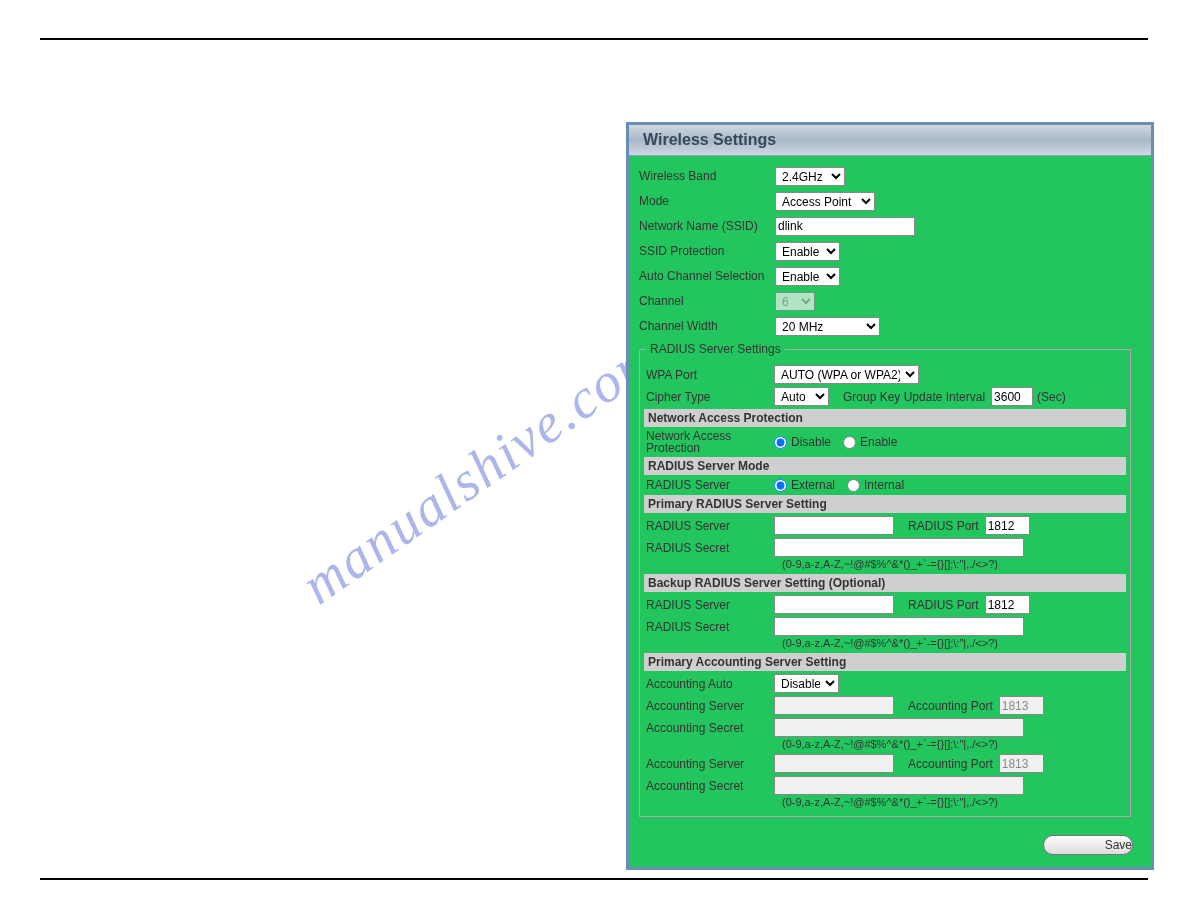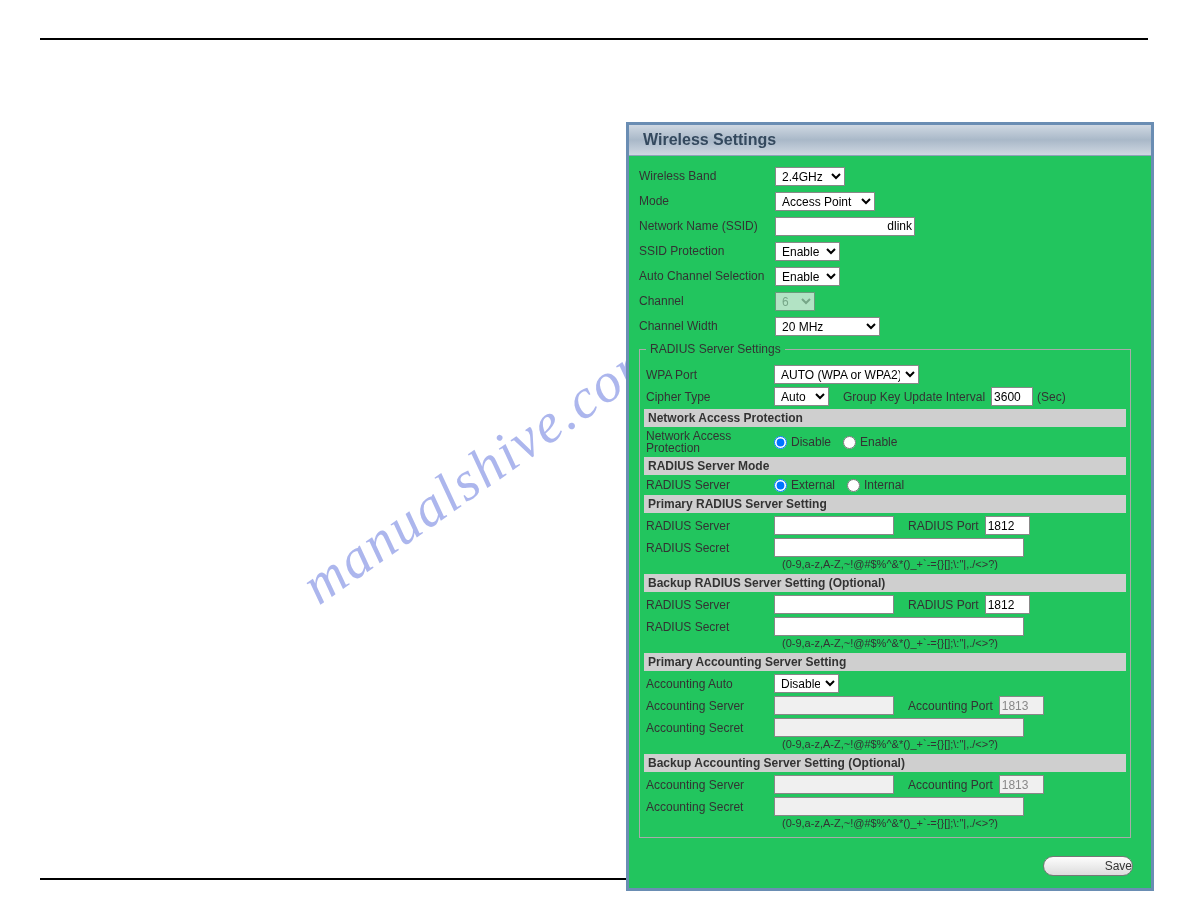--- a/index.html
+++ b/index.html
@@ -115,21 +115,21 @@
 
     <div class="row">
       <span class="lbl">Mode</span>
       <select style="width:100px">
         <option>Access Point</option>
       </select>
     </div>
 
     <div class="row">
       <span class="lbl">Network Name (SSID)</span>
-      <input type="text" style="width: 140px; text-align: right;" value="dlink">
+      <input type="text" style="width: 140px;" value="dlink">
     </div>
 
     <div class="row">
       <span class="lbl">SSID Protection</span>
       <select style="width:65px">
         <option>Enable</option>
       </select>
     </div>
 
     <div class="row">
@@ -238,21 +238,20 @@
         <input type="text" disabled="" style="width: 120px;">
         <span class="inline-label">Accounting Port</span>
         <input type="text" disabled="" style="width: 45px;" value="1813">
       </div>
       <div class="subrow">
         <span class="sublbl">Accounting Secret</span>
         <input type="text" disabled="" style="width: 250px;">
       </div>
       <div class="hint">(0-9,a-z,A-Z,~!@#$%^&amp;*()_+`-={}[];\:"|,./&lt;&gt;?)</div>
 
-      <div class="section-h">Backup Accounting Server Setting (Optional)</div>
       <div class="subrow">
         <span class="sublbl">Accounting Server</span>
         <input type="text" disabled="" style="width: 120px;">
         <span class="inline-label">Accounting Port</span>
         <input type="text" disabled="" style="width: 45px;" value="1813">
       </div>
       <div class="subrow">
         <span class="sublbl">Accounting Secret</span>
         <input type="text" disabled="" style="width: 250px;">
       </div>

